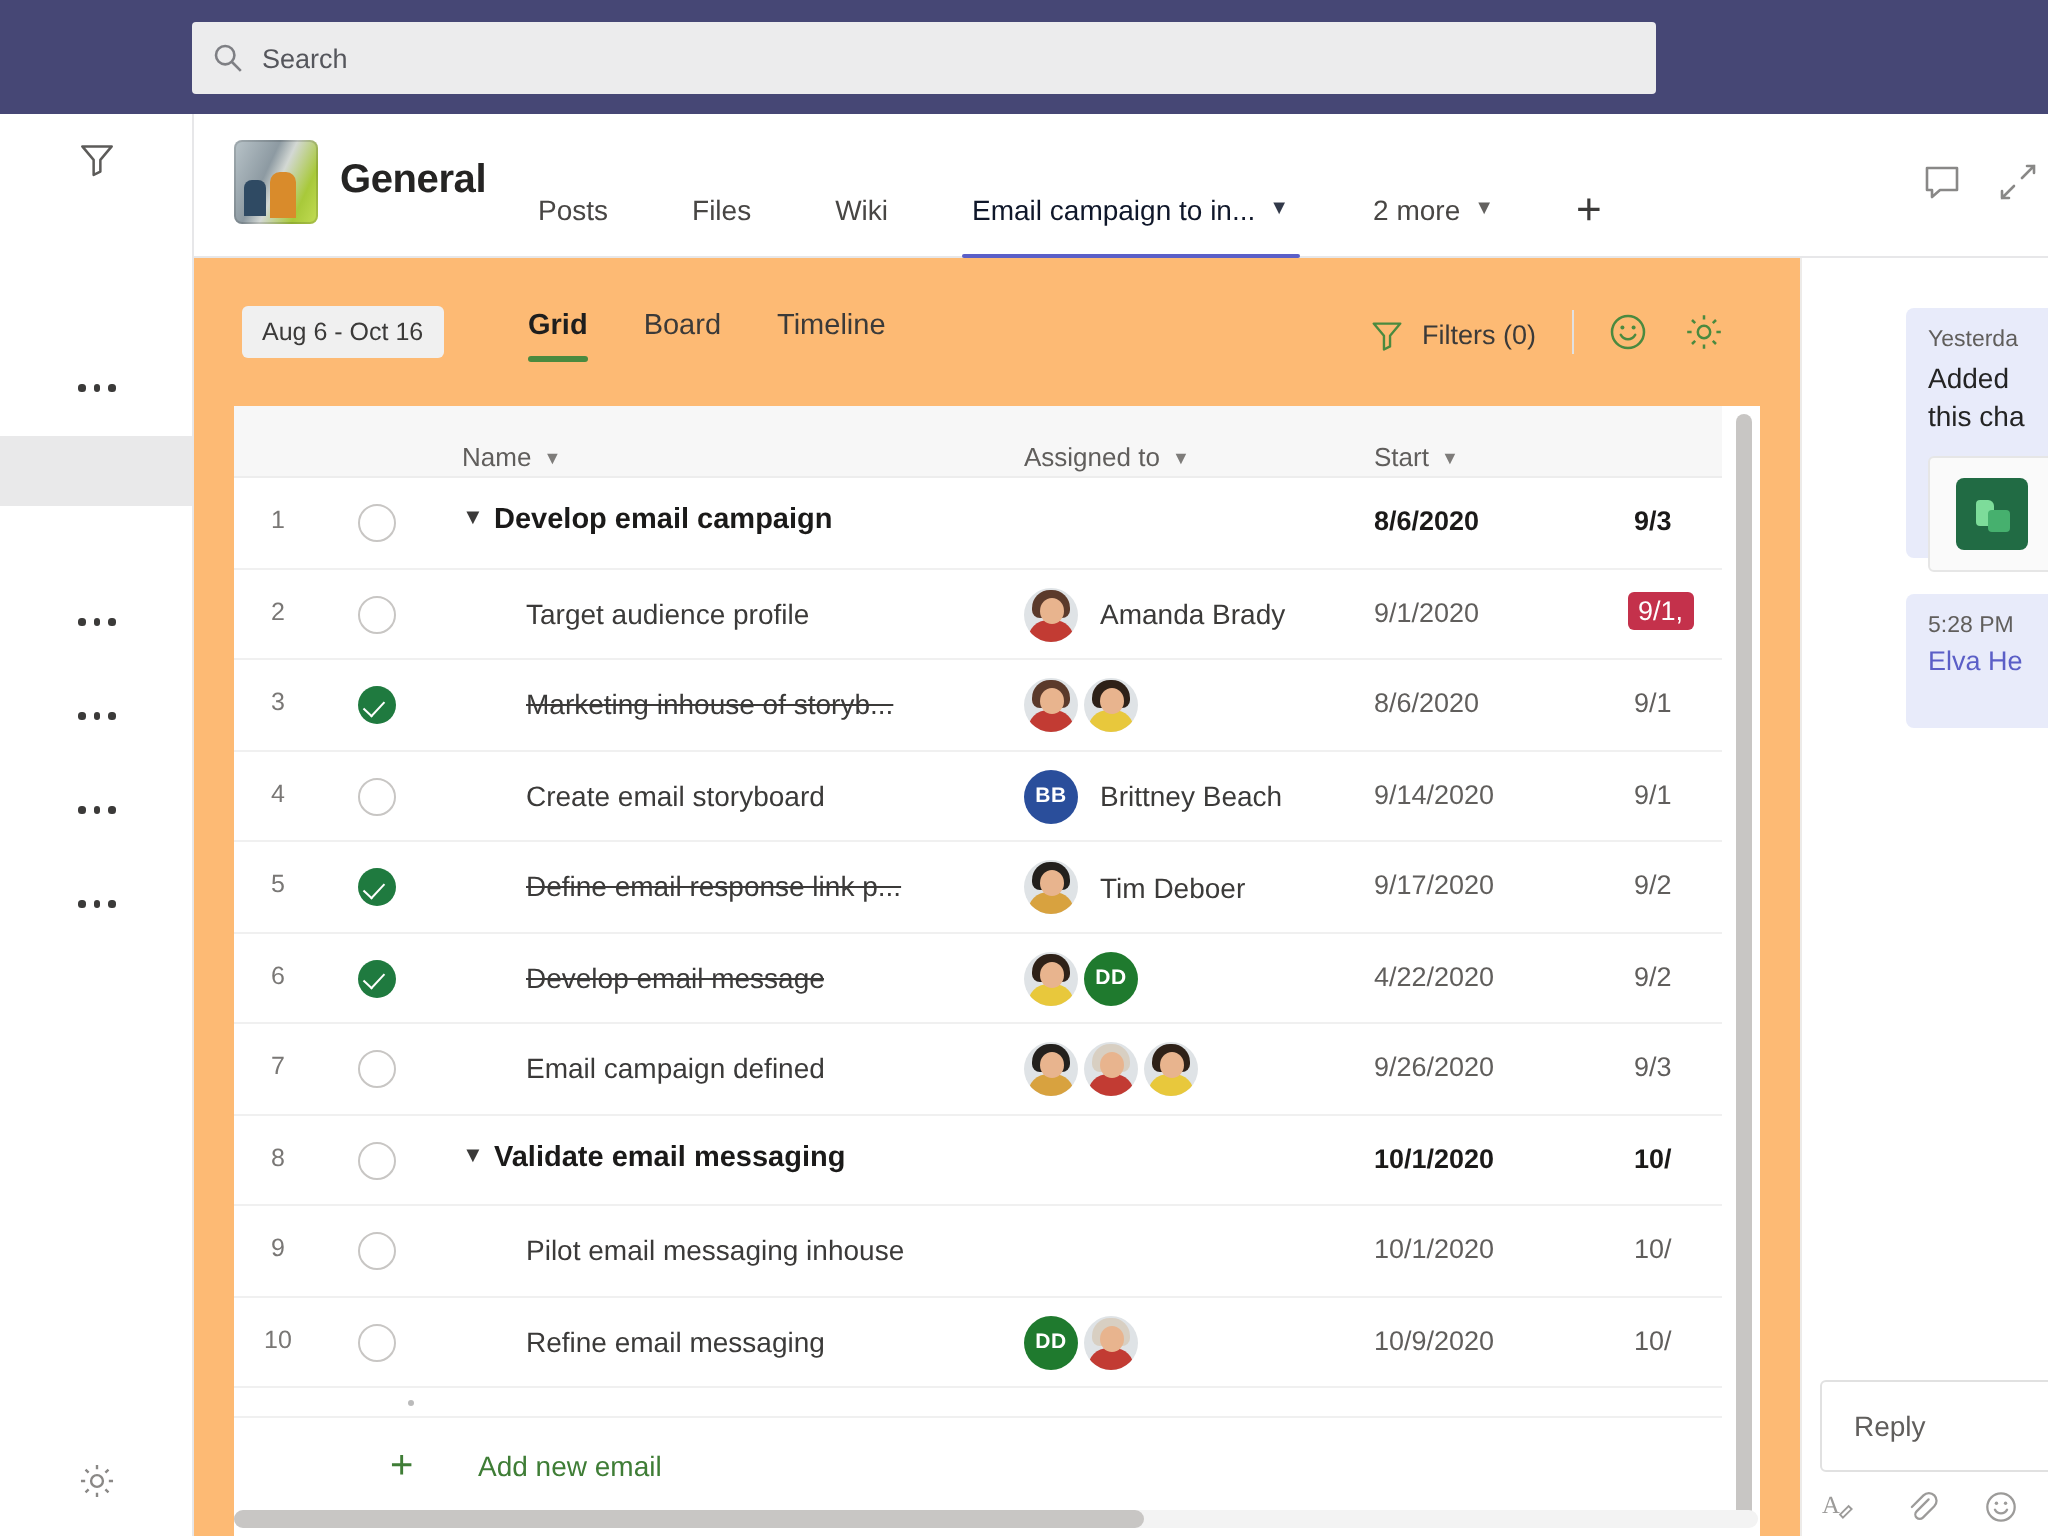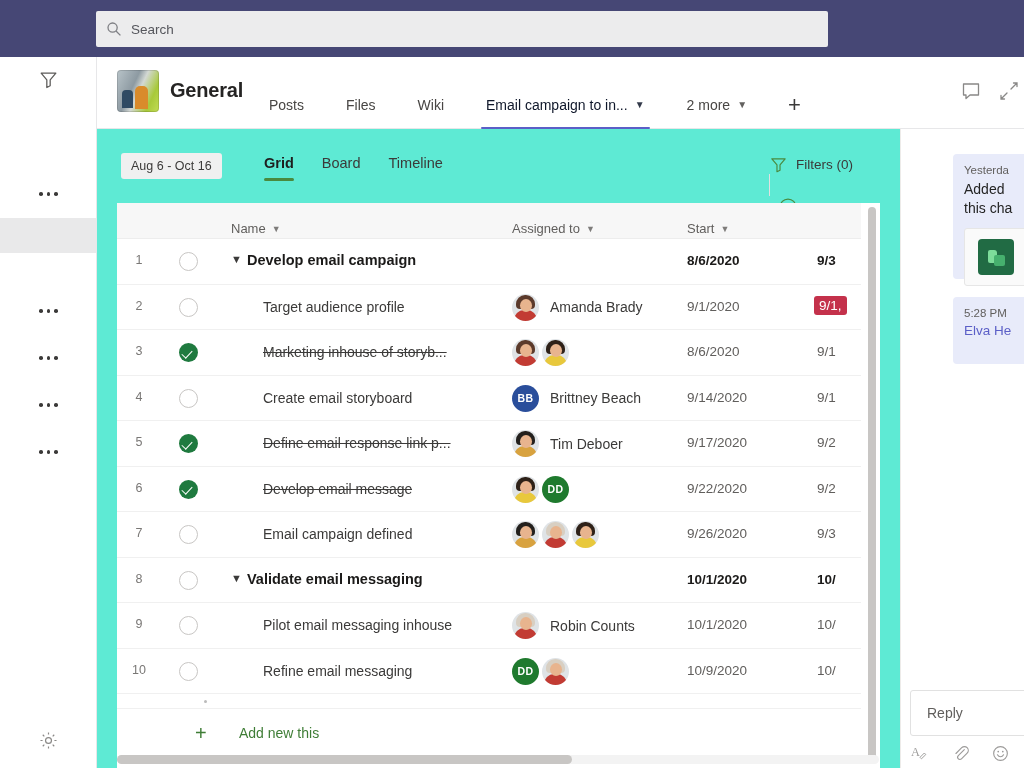--- a/index.html
+++ b/index.html
@@ -73,38 +73,38 @@
     background:#5b5fc7; border-radius:2px;
   }
   .chev { margin-left:7px; font-size:10px; opacity:.85; }
   .plus-tab { font-size:22px; color:#3b3a39; font-weight:300; padding:0 12px; }
   .hdr-right { position:absolute; right:4px; top:80px; display:flex; align-items:center; gap:16px; }
   .hdr-ic { width:22px; height:22px; opacity:.72; }
 
   
   .planner {
     position:absolute; left:97px; top:129px; width:803px; height:639px;
-    background:#5eead4;
+    background:#fdba74;
   }
   .ptoolbar { position:absolute; left:0; top:0; width:803px; height:74px; }
   .daterange {
     position:absolute; left:24px; top:24px; height:26px;
     background:#f0f0f0; border-radius:3px; padding:0 10px;
     display:flex; align-items:center; font-size:12.5px; color:#3b3a39;
   }
   .views { position:absolute; left:153px; top:22px; display:flex; gap:0; }
   .view {
     font-size:14.5px; color:#3b3a39; padding:4px 14px 10px; position:relative;
   }
   .view.active { font-weight:bold; color:#1e1e1e; }
   .view.active::after{
     content:""; position:absolute; left:14px; right:14px; bottom:0; height:3px;
     background:#4a8a3f; border-radius:2px;
   }
-  .ptoolbar-right { position:absolute; right:29px; top:26px; display:flex; align-items:flex-start; gap:0;flex-direction:column; }
+  .ptoolbar-right { position:absolute; right:29px; top:26px; display:flex; align-items:flex-end; gap:0; }
   .filters-btn { display:flex; align-items:center; gap:8px; font-size:13.5px; color:#3b3a39; padding-right:18px; }
   .tb-div { width:1px; height:22px; background:#e1e1e1; margin-right:8px; }
   .tb-ic { width:22px; height:22px; margin:0 8px; }
 
   
   .grid-wrap {
     position:absolute; left:20px; top:74px; width:762px; height:565px;
     background:#fff;
   }
   .col-head {
@@ -495,21 +495,21 @@
             </div>
             <div class="c-name strike">Develop email message</div>
             <div class="c-assign">
               <span class="av" style="background: rgb(223, 227, 230);">
                 <span class="body" style="background:#e8c83c"></span>
                 <span class="hair" style="background:#2e2118"></span>
                 <span class="face"></span>
               </span>
               <span class="av txt" style="background: rgb(31, 122, 46);">DD</span>
             </div>
-            <div class="c-start">9/22/2020</div>
+            <div class="c-start">4/22/2020</div>
             <div class="c-finish">9/2</div>
           </div>
           <div class="row sub">
             <div class="c-num">7</div>
             <div class="c-chk">
               <div class="circ"></div>
             </div>
             <div class="c-name">Email campaign defined</div>
             <div class="c-assign">
               <span class="av" style="background: rgb(223, 227, 230);">
@@ -540,28 +540,20 @@
             <span class="gname">Validate email messaging</span>
             <div class="c-start">10/1/2020</div>
             <div class="c-finish">10/</div>
           </div>
           <div class="row sub">
             <div class="c-num">9</div>
             <div class="c-chk">
               <div class="circ"></div>
             </div>
             <div class="c-name">Pilot email messaging inhouse</div>
-            <div class="c-assign">
-              <span class="av" style="background: rgb(223, 227, 230);">
-                <span class="body" style="background:#c23b33"></span>
-                <span class="hair" style="background:#d8cfc2"></span>
-                <span class="face"></span>
-              </span>
-              <span class="aname">Robin Counts</span>
-            </div>
             <div class="c-start">10/1/2020</div>
             <div class="c-finish">10/</div>
           </div>
           <div class="row sub">
             <div class="c-num">10</div>
             <div class="c-chk">
               <div class="circ"></div>
             </div>
             <div class="c-name">Refine email messaging</div>
             <div class="c-assign">
@@ -576,21 +568,21 @@
             <div class="c-finish">10/</div>
           </div>
         </div>
 
       <div class="partial-row">
           <span class="dot"></span>
         </div>
 
       <div class="addrow">
         <span class="addplus">+</span>
-        <span class="addtxt">Add new this</span>
+        <span class="addtxt">Add new email</span>
       </div>
     </div>
 
     <div class="grid-clip"></div>
     <div class="vscroll"></div>
     <div class="hscroll-track"></div>
     <div class="hscroll"></div>
   </div>
 
   <div class="chat">

